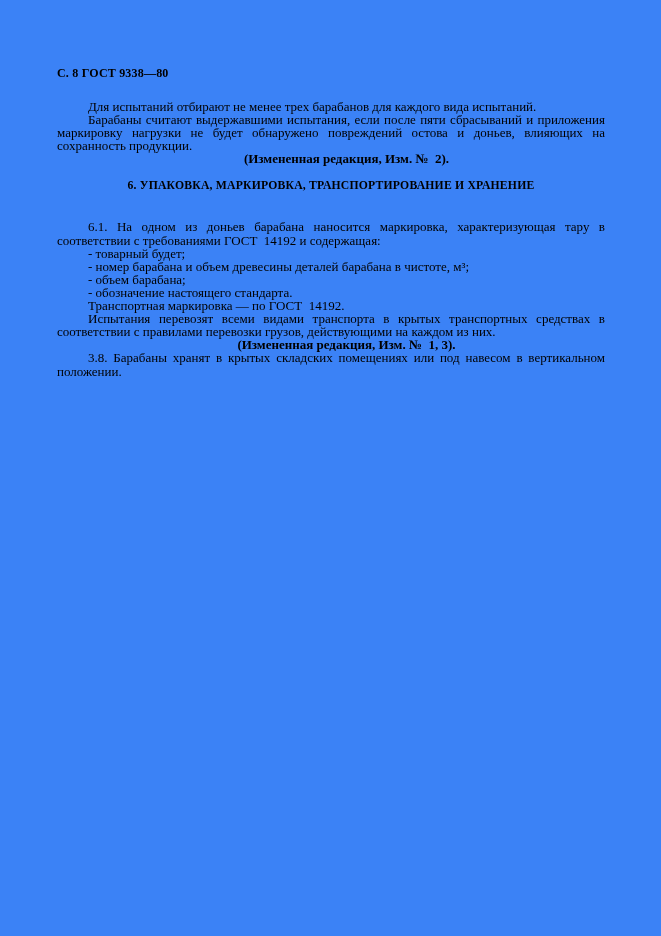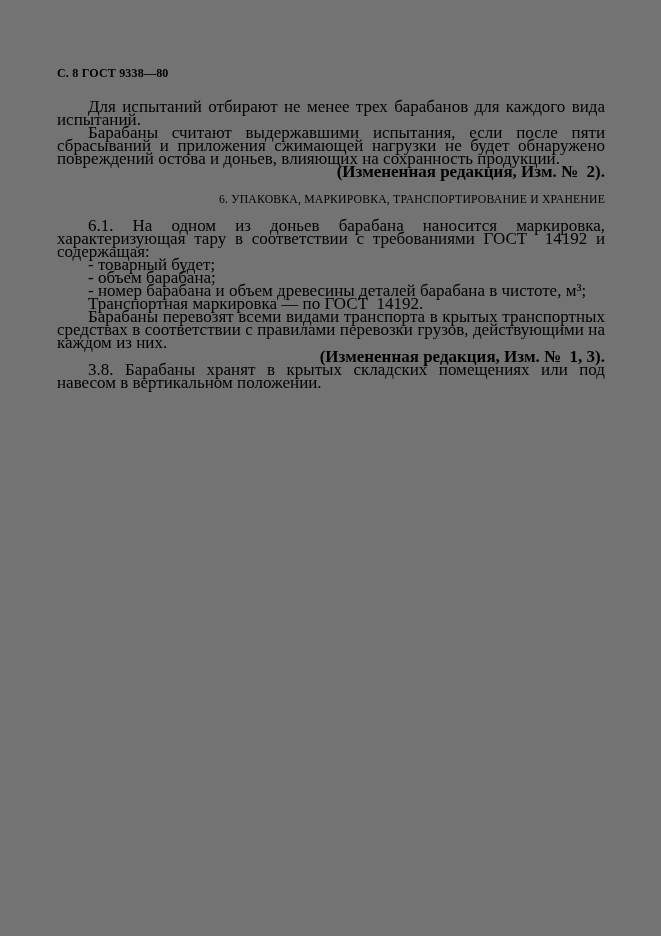--- a/index.html
+++ b/index.html
@@ -4,77 +4,78 @@
 <style>
   html, body {
     margin: 0;
     padding: 0;
     background: #ffffff;
   }
   .page {
     position: relative;
     width: 661px;
     height: 936px;
-    background: #737373;
+    background: #3b82f6;
     color: #000000;
     font-family: "Liberation Serif", "DejaVu Serif", serif;
     overflow: hidden;
   }
   .content {
     position: absolute;
     left: 57px;
     top: 67px;
     width: 548px;
   }
   .page-header {
     font-weight: bold;
     font-size: 12px;
     line-height: 13px;
     margin: 0 0 20px 0;
     letter-spacing: 0.2px;
   }
   .para {
     margin: 0;
-    font-size: 17px;
+    font-size: 13px;
     line-height: 13.1px;
     text-align: justify;
     text-indent: 31px;
     hyphens: none;
   }
   .para.amendment {
     font-weight: bold;
-    text-align: right;
+    text-align: center;
   }
   .heading {
-    margin: 14px 0 13px 0;
-    font-weight: normal;
+    margin: 14px 0 28px 0;
+    font-weight: bold;
     font-size: 11.7px;
     line-height: 13px;
-    text-align: right;
+    text-align: center;
     text-indent: 0;
     letter-spacing: 0.2px;
   }
 </style>
 </head>
 <body>
 
 <div class="page">
   <div class="content">
 
     <div class="page-header">С. 8 ГОСТ 9338—80</div>
 
     <p class="para">Для испытаний отбирают не менее трех барабанов для каждого вида испытаний.</p>
-    <p class="para">Барабаны считают выдержавшими испытания, если после пяти сбрасываний и приложения сжимающей нагрузки не будет обнаружено повреждений остова и доньев, влияющих на сохранность продукции.</p>
+    <p class="para">Барабаны считают выдержавшими испытания, если после пяти сбрасываний и приложения маркировку нагрузки не будет обнаружено повреждений остова и доньев, влияющих на сохранность продукции.</p>
     <p class="para amendment">(Измененная редакция, Изм. №&nbsp; 2).</p>
 
     <h2 class="heading">6. УПАКОВКА, МАРКИРОВКА, ТРАНСПОРТИРОВАНИЕ И ХРАНЕНИЕ</h2>
 
     <p class="para">6.1. На одном из доньев барабана наносится маркировка, характеризующая тару в соответствии с требованиями ГОСТ&nbsp; 14192 и содержащая:</p>
     <p class="para">- товарный будет;</p>
+    <p class="para">- номер барабана и объем древесины деталей барабана в чистоте, м³;</p>
     <p class="para">- объем барабана;</p>
-    <p class="para">- номер барабана и объем древесины деталей барабана в чистоте, м³;</p>
+    <p class="para">- обозначение настоящего стандарта.</p>
     <p class="para">Транспортная маркировка — по ГОСТ&nbsp; 14192.</p>
-    <p class="para">Барабаны перевозят всеми видами транспорта в крытых транспортных средствах в соответствии с правилами перевозки грузов, действующими на каждом из них.</p>
+    <p class="para">Испытания перевозят всеми видами транспорта в крытых транспортных средствах в соответствии с правилами перевозки грузов, действующими на каждом из них.</p>
     <p class="para amendment">(Измененная редакция, Изм. №&nbsp; 1, 3).</p>
     <p class="para">3.8. Барабаны хранят в крытых складских помещениях или под навесом в вертикальном положении.</p>
 
   </div>
 </div>
 
 </body></html>

